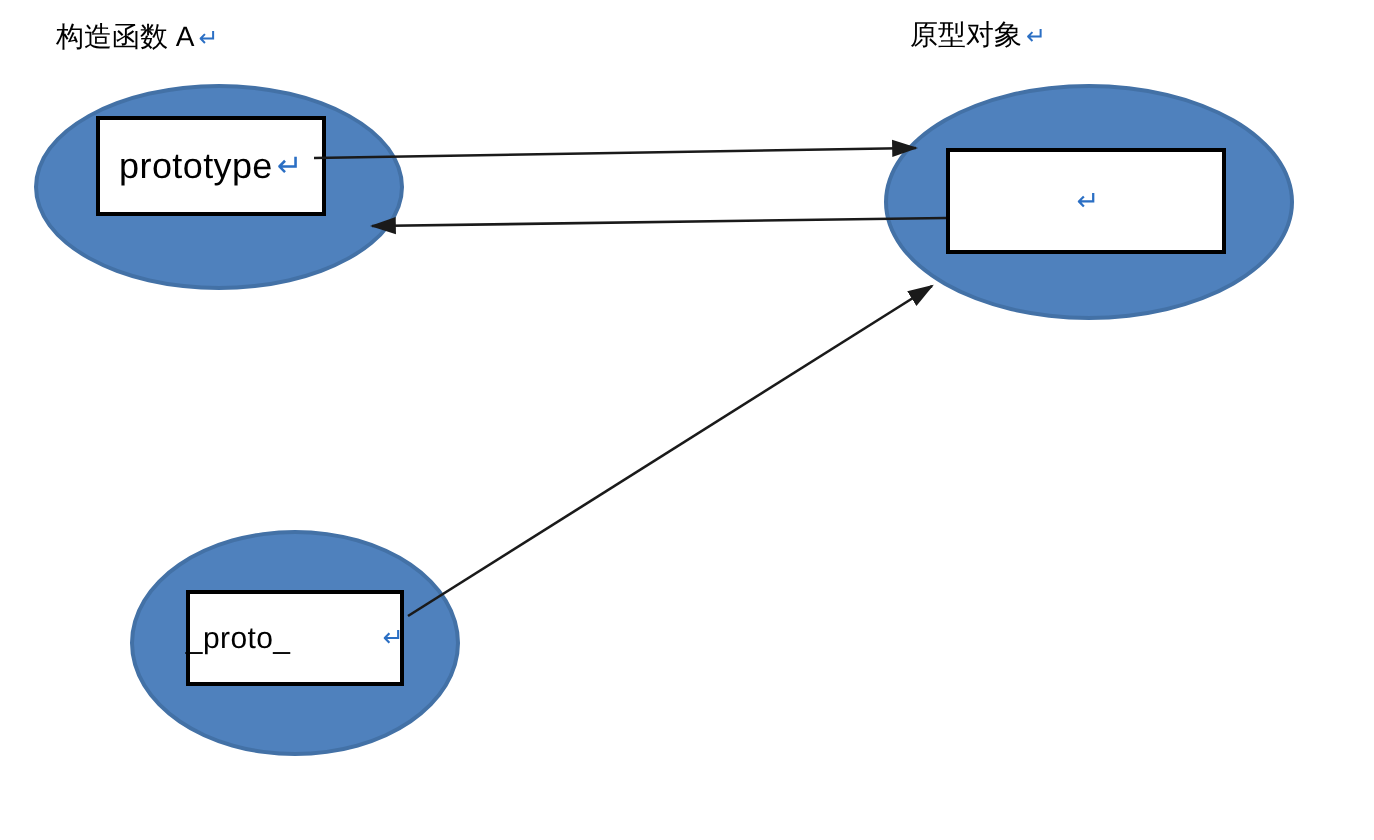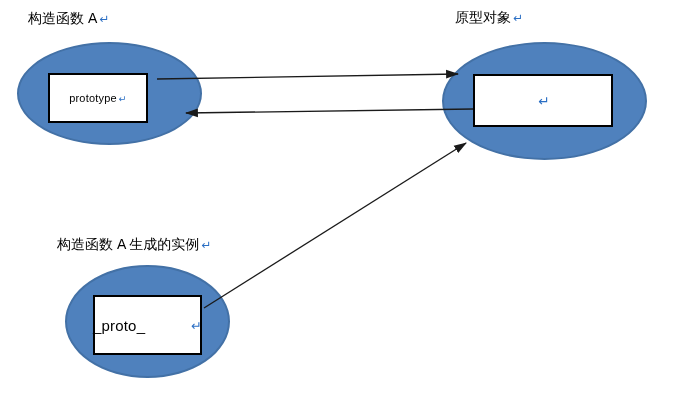--- a/index.html
+++ b/index.html
@@ -55,23 +55,23 @@
     z-index: 5;
     pointer-events: none;
   }
   .footnote {
     position: absolute;
     font-size: 13px;
     color: var(--text, #000000);
     z-index: 3;
     white-space: nowrap;
   }
-  #box-prototype   { left: 48px;  top: 73px;  width: 100px; height: 50px; font-size: 11px; }
+  #box-prototype   { left: 48px;  top: 58px;  width: 115px; height: 50px; font-size: 18px; }
   #box-constructor { left: 473px; top: 74px;  width: 140px; height: 53px; font-size: 16px; }
-  #box-proto       { left: 93px;  top: 295px; width: 109px; height: 60px; font-size: 15px; gap: 44px; }
+  #box-proto       { left: 93px;  top: 295px; width: 109px; height: 48px; font-size: 15px; gap: 44px; }
 </style>
 </head>
 <body>
 
 <div class="canvas">
 
   <div class="ellipse" style="left:17px; top:42px; width:185px; height:103px;"></div>
   <div class="ellipse" style="left:442px; top:42px; width:205px; height:118px;"></div>
   <div class="ellipse" style="left:65px; top:265px; width:165px; height:113px;"></div>
 
@@ -86,23 +86,20 @@
     <span>_proto_</span>
       <span class="ret">↵</span>
   </div>
 
   <div class="label" style="left:28px; top:10px;">
     <span>构造函数 A</span><span class="ret">↵</span>
   </div>
   <div class="label" style="left:455px; top:9px;">
     <span>原型对象</span><span class="ret">↵</span>
   </div>
-  <div class="label" style="left:57px; top:236px;">
-    <span>构造函数 A 生成的实例</span><span class="ret">↵</span>
-  </div>
 
 
   <svg class="arrows" width="687" height="420" viewBox="0 0 687 420">
     <defs>
       <marker id="ah" viewBox="0 0 12 8" refX="11" refY="4" markerWidth="13" markerHeight="10" markerUnits="userSpaceOnUse" orient="auto">
         <path d="M0,0 L12,4 L0,8 Z" fill="#1A1A1A"></path>
       </marker>
     </defs>
     <line x1="157" y1="79" x2="458" y2="74" stroke="#1A1A1A" stroke-width="1.3" marker-end="url(#ah)"></line>
     <line x1="473" y1="109" x2="186" y2="113" stroke="#1A1A1A" stroke-width="1.3" marker-end="url(#ah)"></line>

